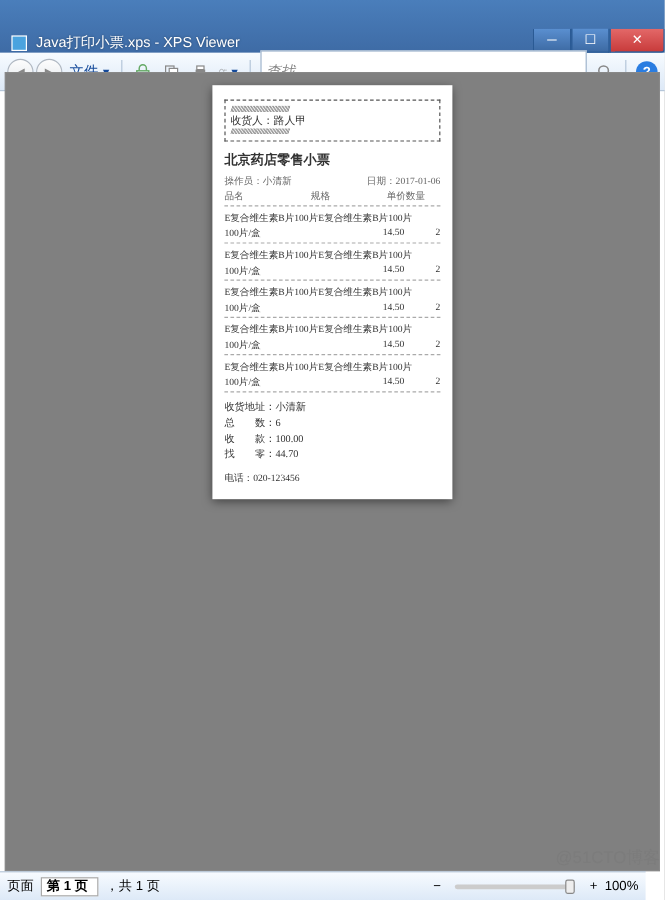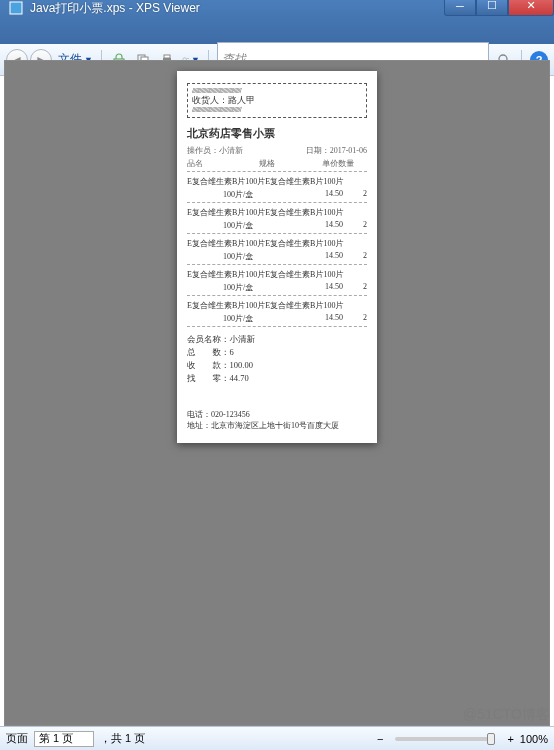--- a/index.html
+++ b/index.html
@@ -1,17 +1,17 @@
 <!DOCTYPE html>
 <html><head>
 <meta charset="utf-8">
 <style>
   * { box-sizing: border-box; margin: 0; padding: 0; }
   body { font-family: "Segoe UI", Tahoma, sans-serif; font-size: 12px; background: #fff; width: 554px; height: 750px; overflow: hidden; position: relative; }
-  .titlebar { height: 44px; background: linear-gradient(#4a7ebb,#3e6ba5); display: flex; align-items: flex-start; color: #fff; padding-left: 8px; }
+  .titlebar { height: 44px; background: linear-gradient(#4a7ebb,#3e6ba5); display: flex; align-items: flex-end; color: #fff; padding-left: 8px; }
   .titlebar .icon { width: 16px; height: 16px; margin-right: 6px; display:inline-flex;align-items:center;justify-content:center;}
   .titlebar .title { flex: 1; font-size: 12px; text-shadow: 0 0 2px rgba(0,0,0,.4);}
   .winbtns { display: flex; }
   .winbtn { width: 32px; height: 20px; margin-top:-4px; background: linear-gradient(#5a8fd0,#3d6aa3); border: 1px solid #2a5a94; border-top:none; display:flex; align-items:center; justify-content:center; color:#fff; font-size:11px;}
   .winbtn.min{border-radius:0 0 0 3px;}
   .winbtn.close { background: linear-gradient(#e36868,#c83b3b); width: 46px; border-radius:0 0 3px 0;}
   .toolbar { height: 32px; background: linear-gradient(#f7fbff,#dde9f7); border-bottom: 1px solid #b5c6d9; display: flex; align-items: center; padding: 0 6px; gap:6px;}
   .nav-circles { display:flex; gap:2px;}
   .nav-circle { width:22px;height:22px;border-radius:50%;border:1px solid #b0b8c2;background:linear-gradient(#fdfdfd,#e4e8ec);display:flex;align-items:center;justify-content:center;color:#888;}
   .tb-link { color:#154a9a; cursor:default; }
@@ -25,26 +25,26 @@
   .page { position:absolute; left:50%; transform:translateX(-50%); top:10px; width:200px; background:#fff; box-shadow:0 2px 8px rgba(0,0,0,.5); padding:12px 10px; font-family: SimSun, serif; font-size:9px; color:#333;}
   .dashed-box { border:1px dashed #555; padding:4px 4px; margin-bottom:8px;}
   .dashed-box .top-d,.dashed-box .bot-d{letter-spacing:-1px;font-size:8px;line-height:6px;overflow:hidden;white-space:nowrap;}
   .rcpt-title { font-weight:bold; font-size:11px; margin:4px 0;}
   .hdr-row { display:flex; font-size:8px; color:#666; margin-bottom:2px;}
   .cols { display:flex; font-size:8px; color:#666; border-bottom:1px dashed #aaa; padding-bottom:2px; margin-bottom:4px;}
   .cols span:nth-child(1){flex:2;} .cols span:nth-child(2){flex:1.2;} .cols span:nth-child(3){flex:1;text-align:right;} .cols span:nth-child(4){flex:.8;text-align:left;}
   .item { font-size:8px; margin-bottom:4px;}
   .item .name{line-height:11px;}
   .item .line2{display:flex;border-bottom:1px dashed #aaa;padding-bottom:2px;margin-top:2px;}
-  .item .line2 span:nth-child(1){flex:2;margin-left:36px;} .item .line2 span:nth-child(2){flex:1;text-align:right;} .item .line2 span:nth-child(3){flex:.6;text-align:right;}
+  .item .line2 span:nth-child(1){flex:2;} .item .line2 span:nth-child(2){flex:1;text-align:right;} .item .line2 span:nth-child(3){flex:.6;text-align:right;}
   .summary{font-size:8.5px;margin-top:6px;}
   .summary div{line-height:13px;}
-  .foot{font-size:8px;margin-top:24px;line-height:11px;}
-  .statusbar { position:absolute; bottom:0; left:0; right:0; height:24px; background:linear-gradient(#f7fbff,#dde9f7); border-top:1px solid #b5c6d9; display:flex; align-items:center; padding:0 6px; font-size:11px; gap:6px;}
-  .pgbox{border:1px solid #aaa;background:#fff;height:16px;width:60px;padding:0 4px;display:flex;align-items:center;}
+  .foot{font-size:8px;margin-top:8px;line-height:11px;}
+  .statusbar { position:absolute; bottom:0; left:0; right:16px; height:24px; background:linear-gradient(#f7fbff,#dde9f7); border-top:1px solid #b5c6d9; display:flex; align-items:center; padding:0 6px; font-size:11px; gap:6px;}
+  .pgbox{border:1px solid #aaa;background:#fff;height:16px;width:48px;padding:0 4px;display:flex;align-items:center;font-weight:bold;}
   .slider{flex:0 0 100px;height:4px;background:#ccc;position:relative;border-radius:2px;margin:0 6px;}
   .slider .thumb{position:absolute;right:0;top:-4px;width:8px;height:12px;background:#eee;border:1px solid #888;border-radius:2px;}
   .watermark{position:absolute;right:4px;bottom:26px;color:rgba(120,120,120,.5);font-size:14px;font-family:sans-serif;}
 </style>
 </head>
 <body>
 
 <div class="titlebar">
   <span class="icon">
     <svg width="14" height="14" viewBox="0 0 14 14">
@@ -161,28 +161,27 @@
         <div class="item">
           <div class="name">E复合维生素B片100片E复合维生素B片100片</div>
           <div class="line2">
             <span>100片/盒</span>
             <span>14.50</span>
             <span>2</span>
           </div>
         </div>
       </div>
     <div class="summary">
-      <div><span>会员名称：</span><span>小清新</span></div>
+      <div><span>收货地址：</span><span>小清新</span></div>
       <div><span>总　　数：</span><span>6</span></div>
       <div><span>收　　款：</span><span>100.00</span></div>
       <div><span>找　　零：</span><span>44.70</span></div>
     </div>
     <div class="foot">
       <div><span>电话：</span><span>020-123456</span></div>
-      <div><span>地址：</span><span>北京市海淀区上地十街10号百度大厦</span></div>
     </div>
   </div>
 </div>
 
 <div class="watermark">@51CTO博客</div>
 
 <div class="statusbar">
   <span>页面</span>
   <div class="pgbox">
       <span>第 1 页</span>

